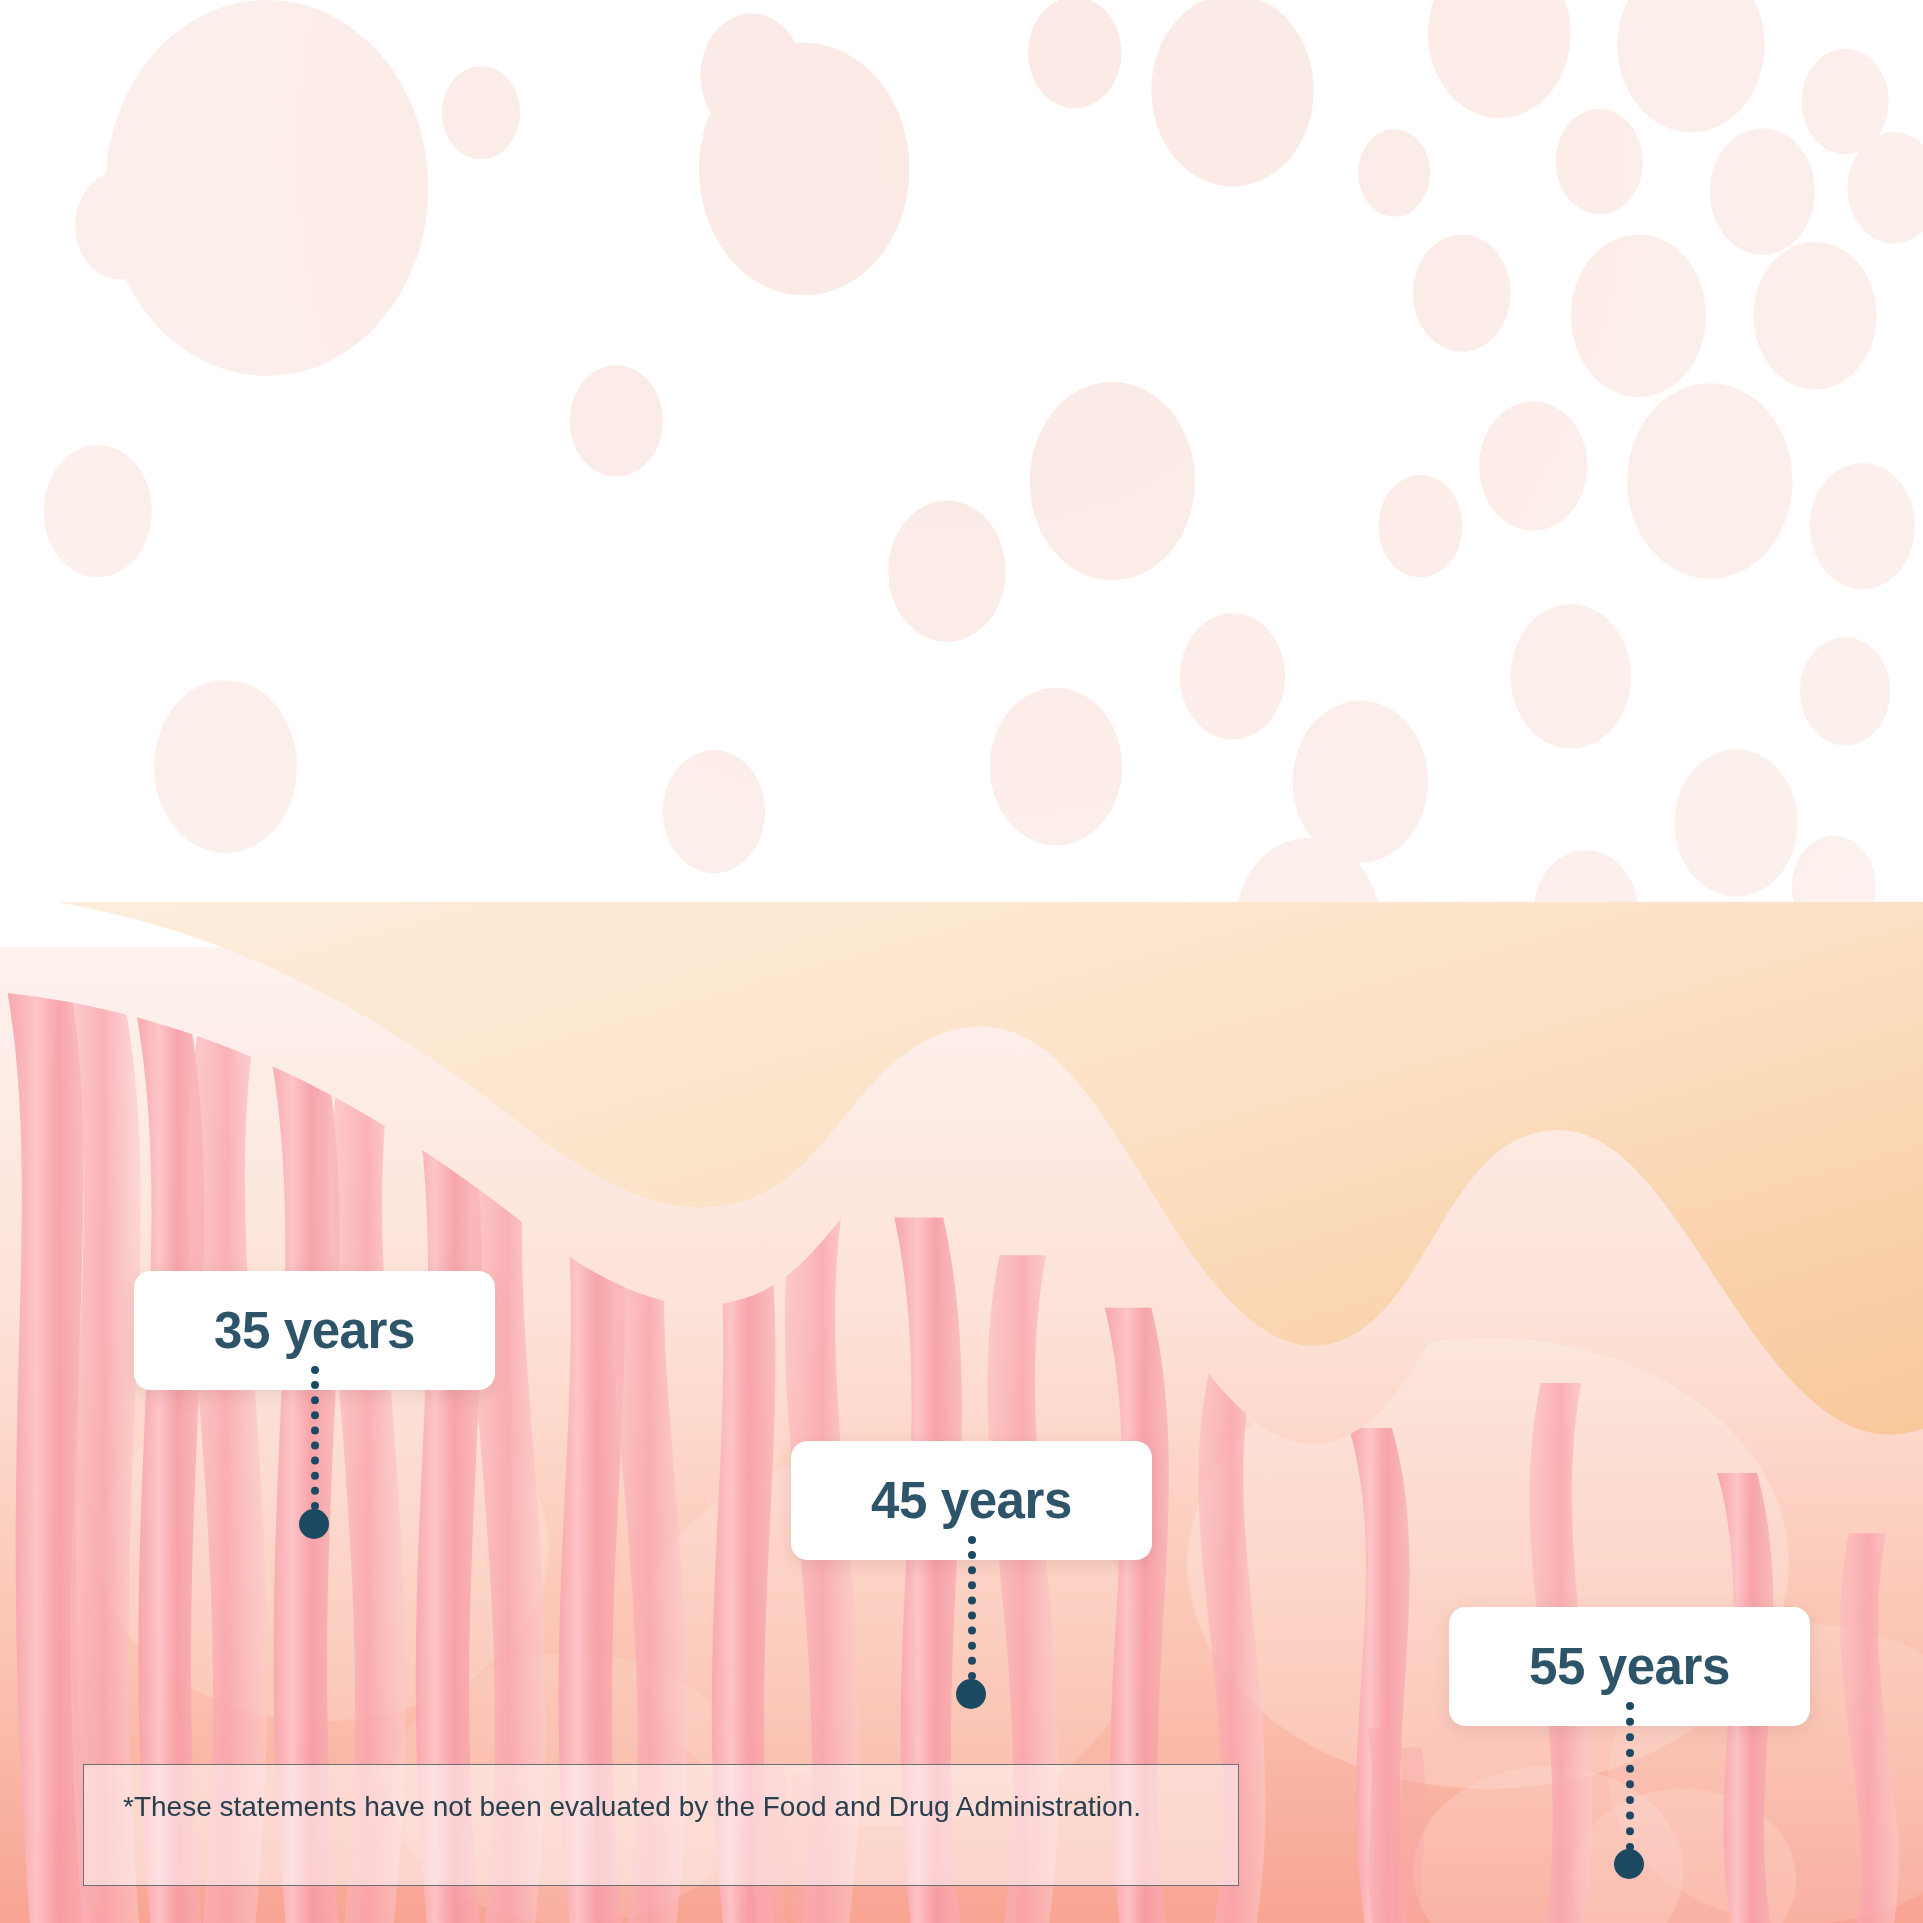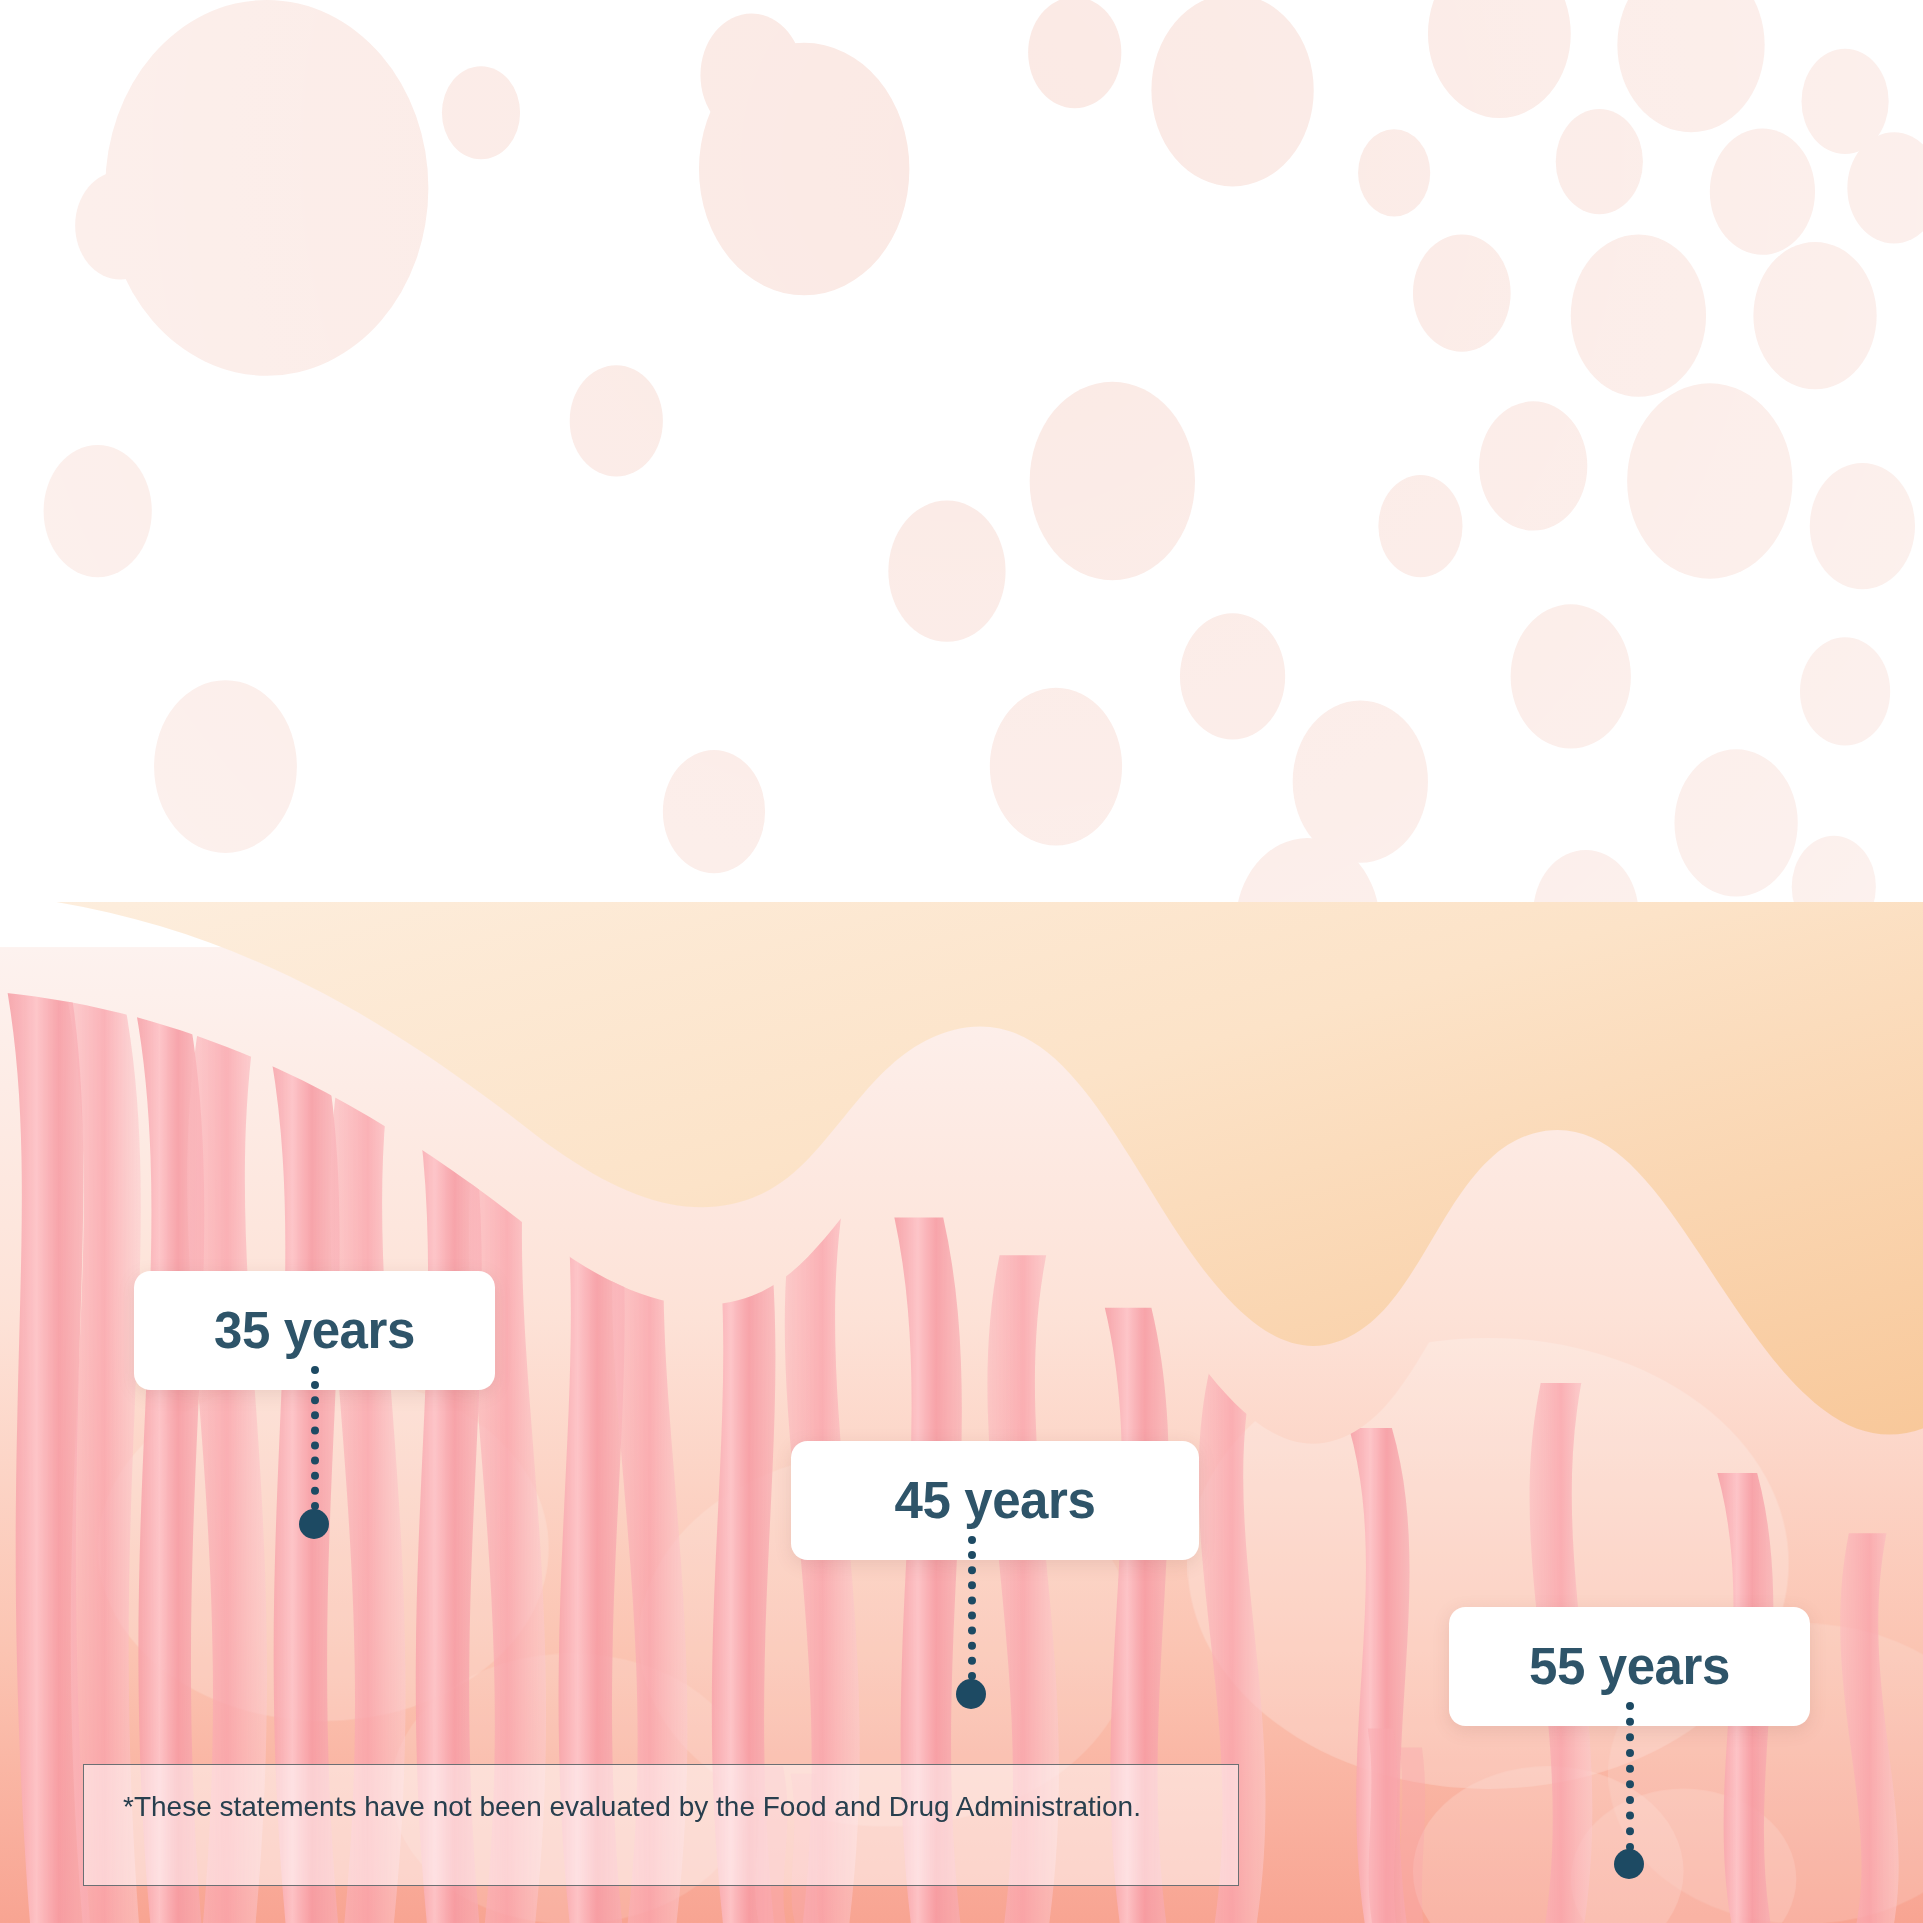--- a/index.html
+++ b/index.html
@@ -277,21 +277,21 @@
   </svg>
 
 
   <div class="callout" style="left:134px; top:1247px; width:361px; height:301px;">
     <div class="callout-card" style="width:361px; height:119px;">35 years</div>
     <div class="callout-stem" style="left:177px; top:119px; height:144px;"></div>
     <div class="callout-dot" style="left:165px; top:262px;"></div>
   </div>
 
   <div class="callout" style="left:791px; top:1417px; width:361px; height:301px;">
-    <div class="callout-card" style="width:408px; height:119px;">45 years</div>
+    <div class="callout-card" style="width:361px; height:119px;">45 years</div>
     <div class="callout-stem" style="left:177px; top:119px; height:144px;"></div>
     <div class="callout-dot" style="left:165px; top:262px;"></div>
   </div>
 
   <div class="callout" style="left:1449px; top:1583px; width:361px; height:316px;">
     <div class="callout-card" style="width:361px; height:119px;text-align:center;">55 years</div>
     <div class="callout-stem" style="left:177px; top:119px; height:149px;"></div>
     <div class="callout-dot" style="left:165px; top:266px;"></div>
   </div>
 

